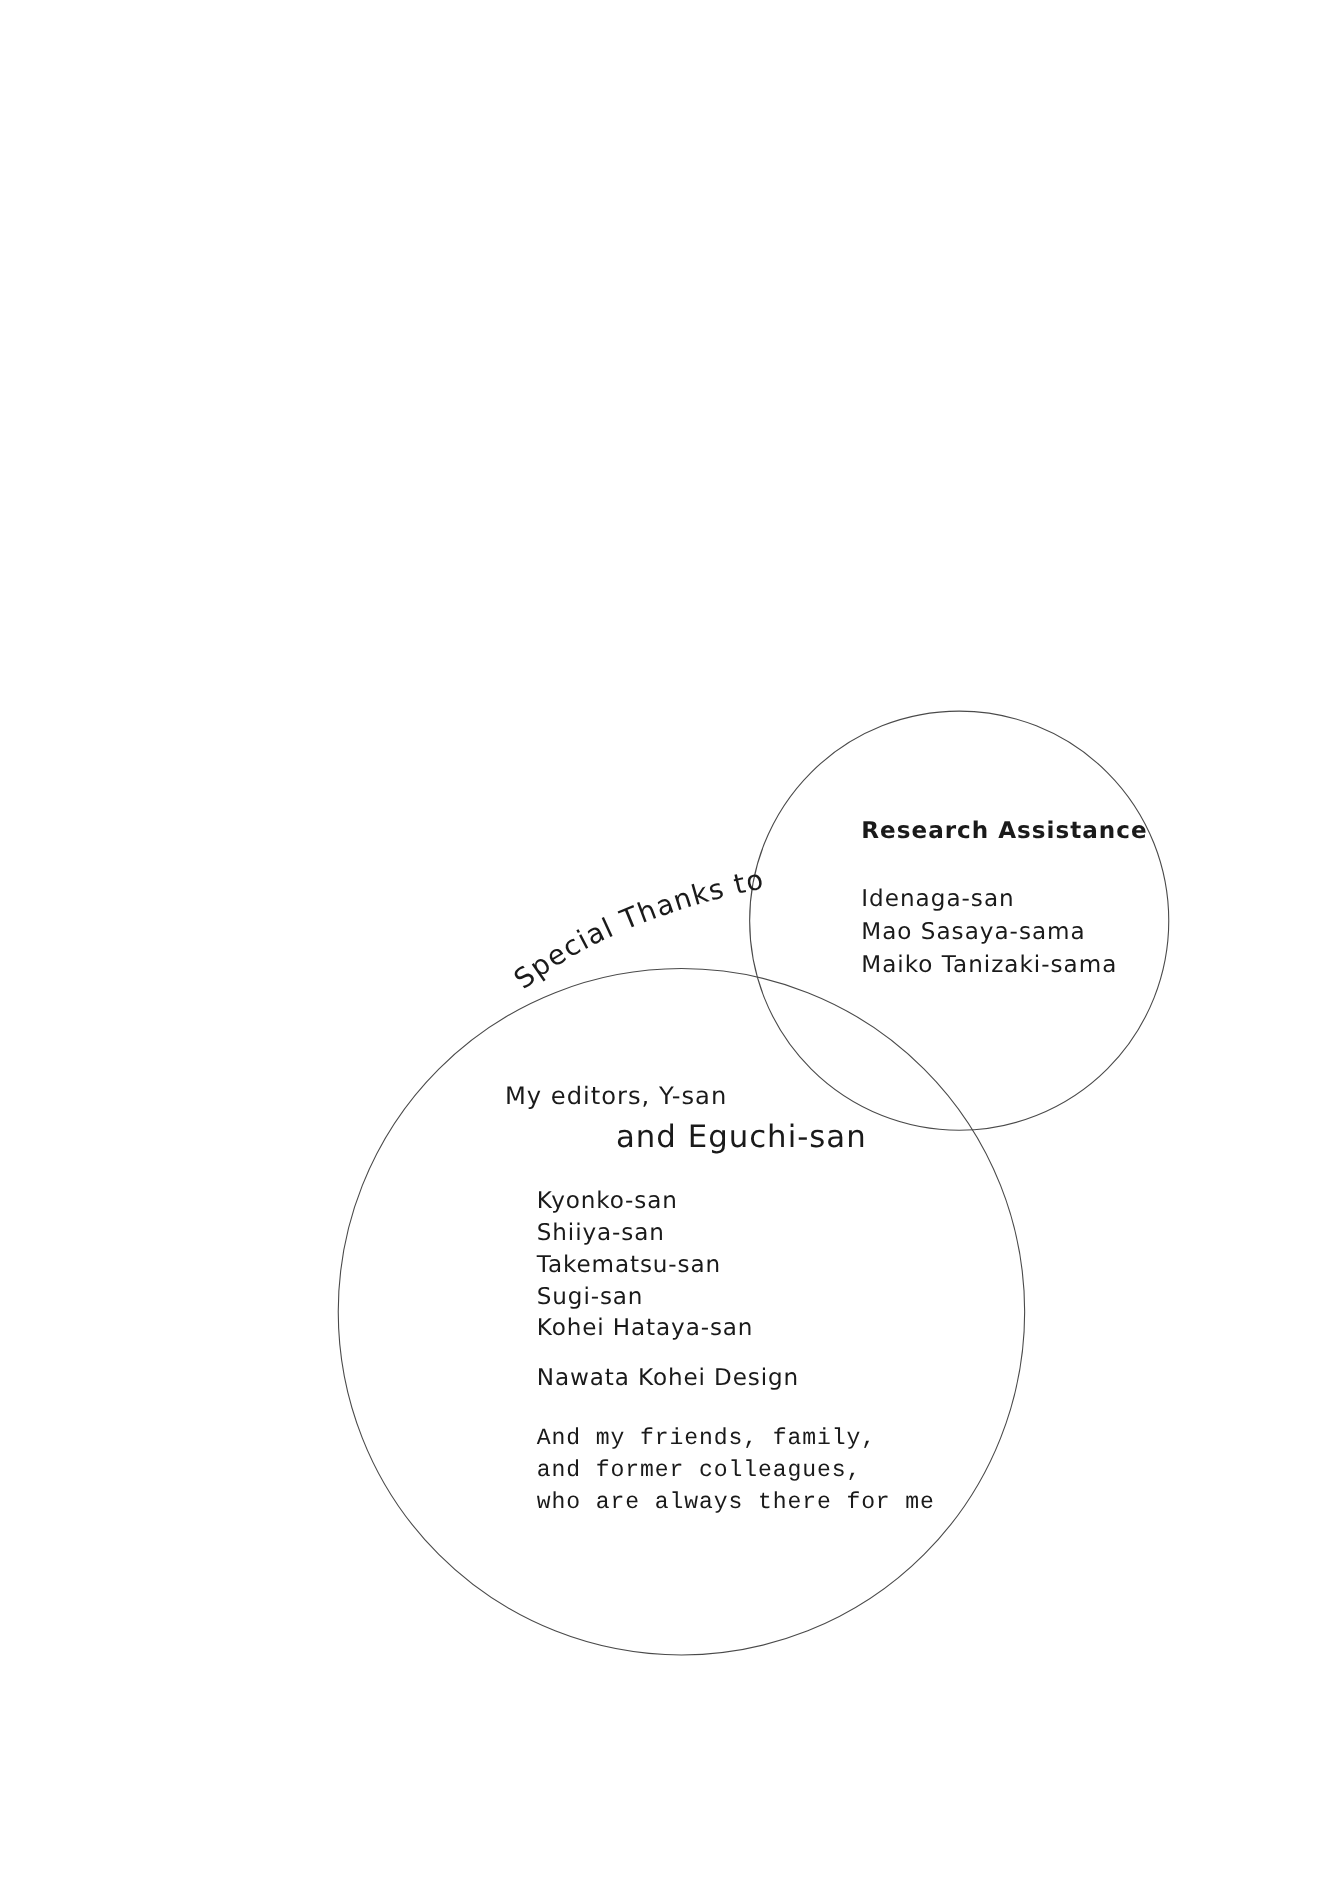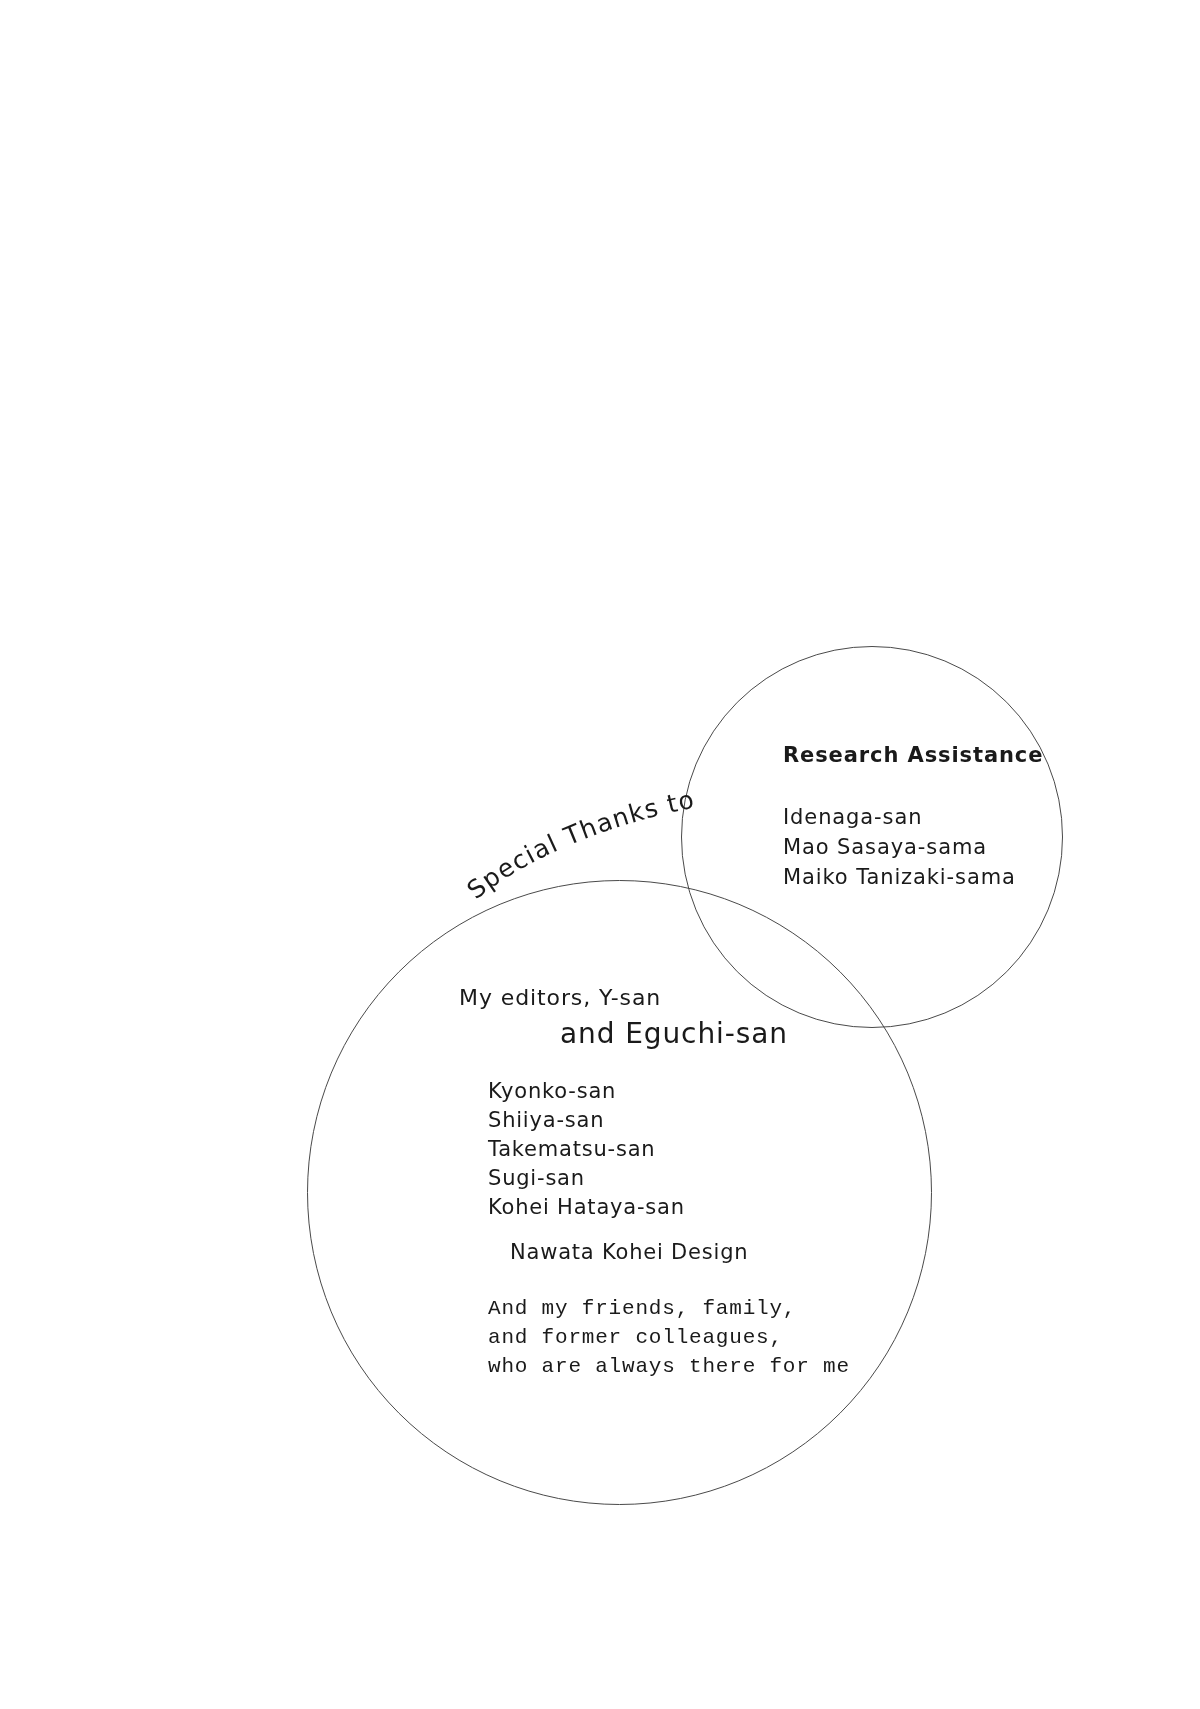--- a/index.html
+++ b/index.html
@@ -105,21 +105,20 @@
     font-size: 21px;
     letter-spacing: 0.8px;
     line-height: 1.38;
   }
 
   #design-credit {
     left: 488px;
     top: 1242px;
     font-size: 21px;
     letter-spacing: 0.8px;
-    margin-left: 22px;
   }
 
   #closing-note {
     left: 488px;
     top: 1295px;
     font-size: 21px;
     letter-spacing: 0.8px;
     line-height: 1.38;
     font-family: Liberation Mono, monospace;
   }

